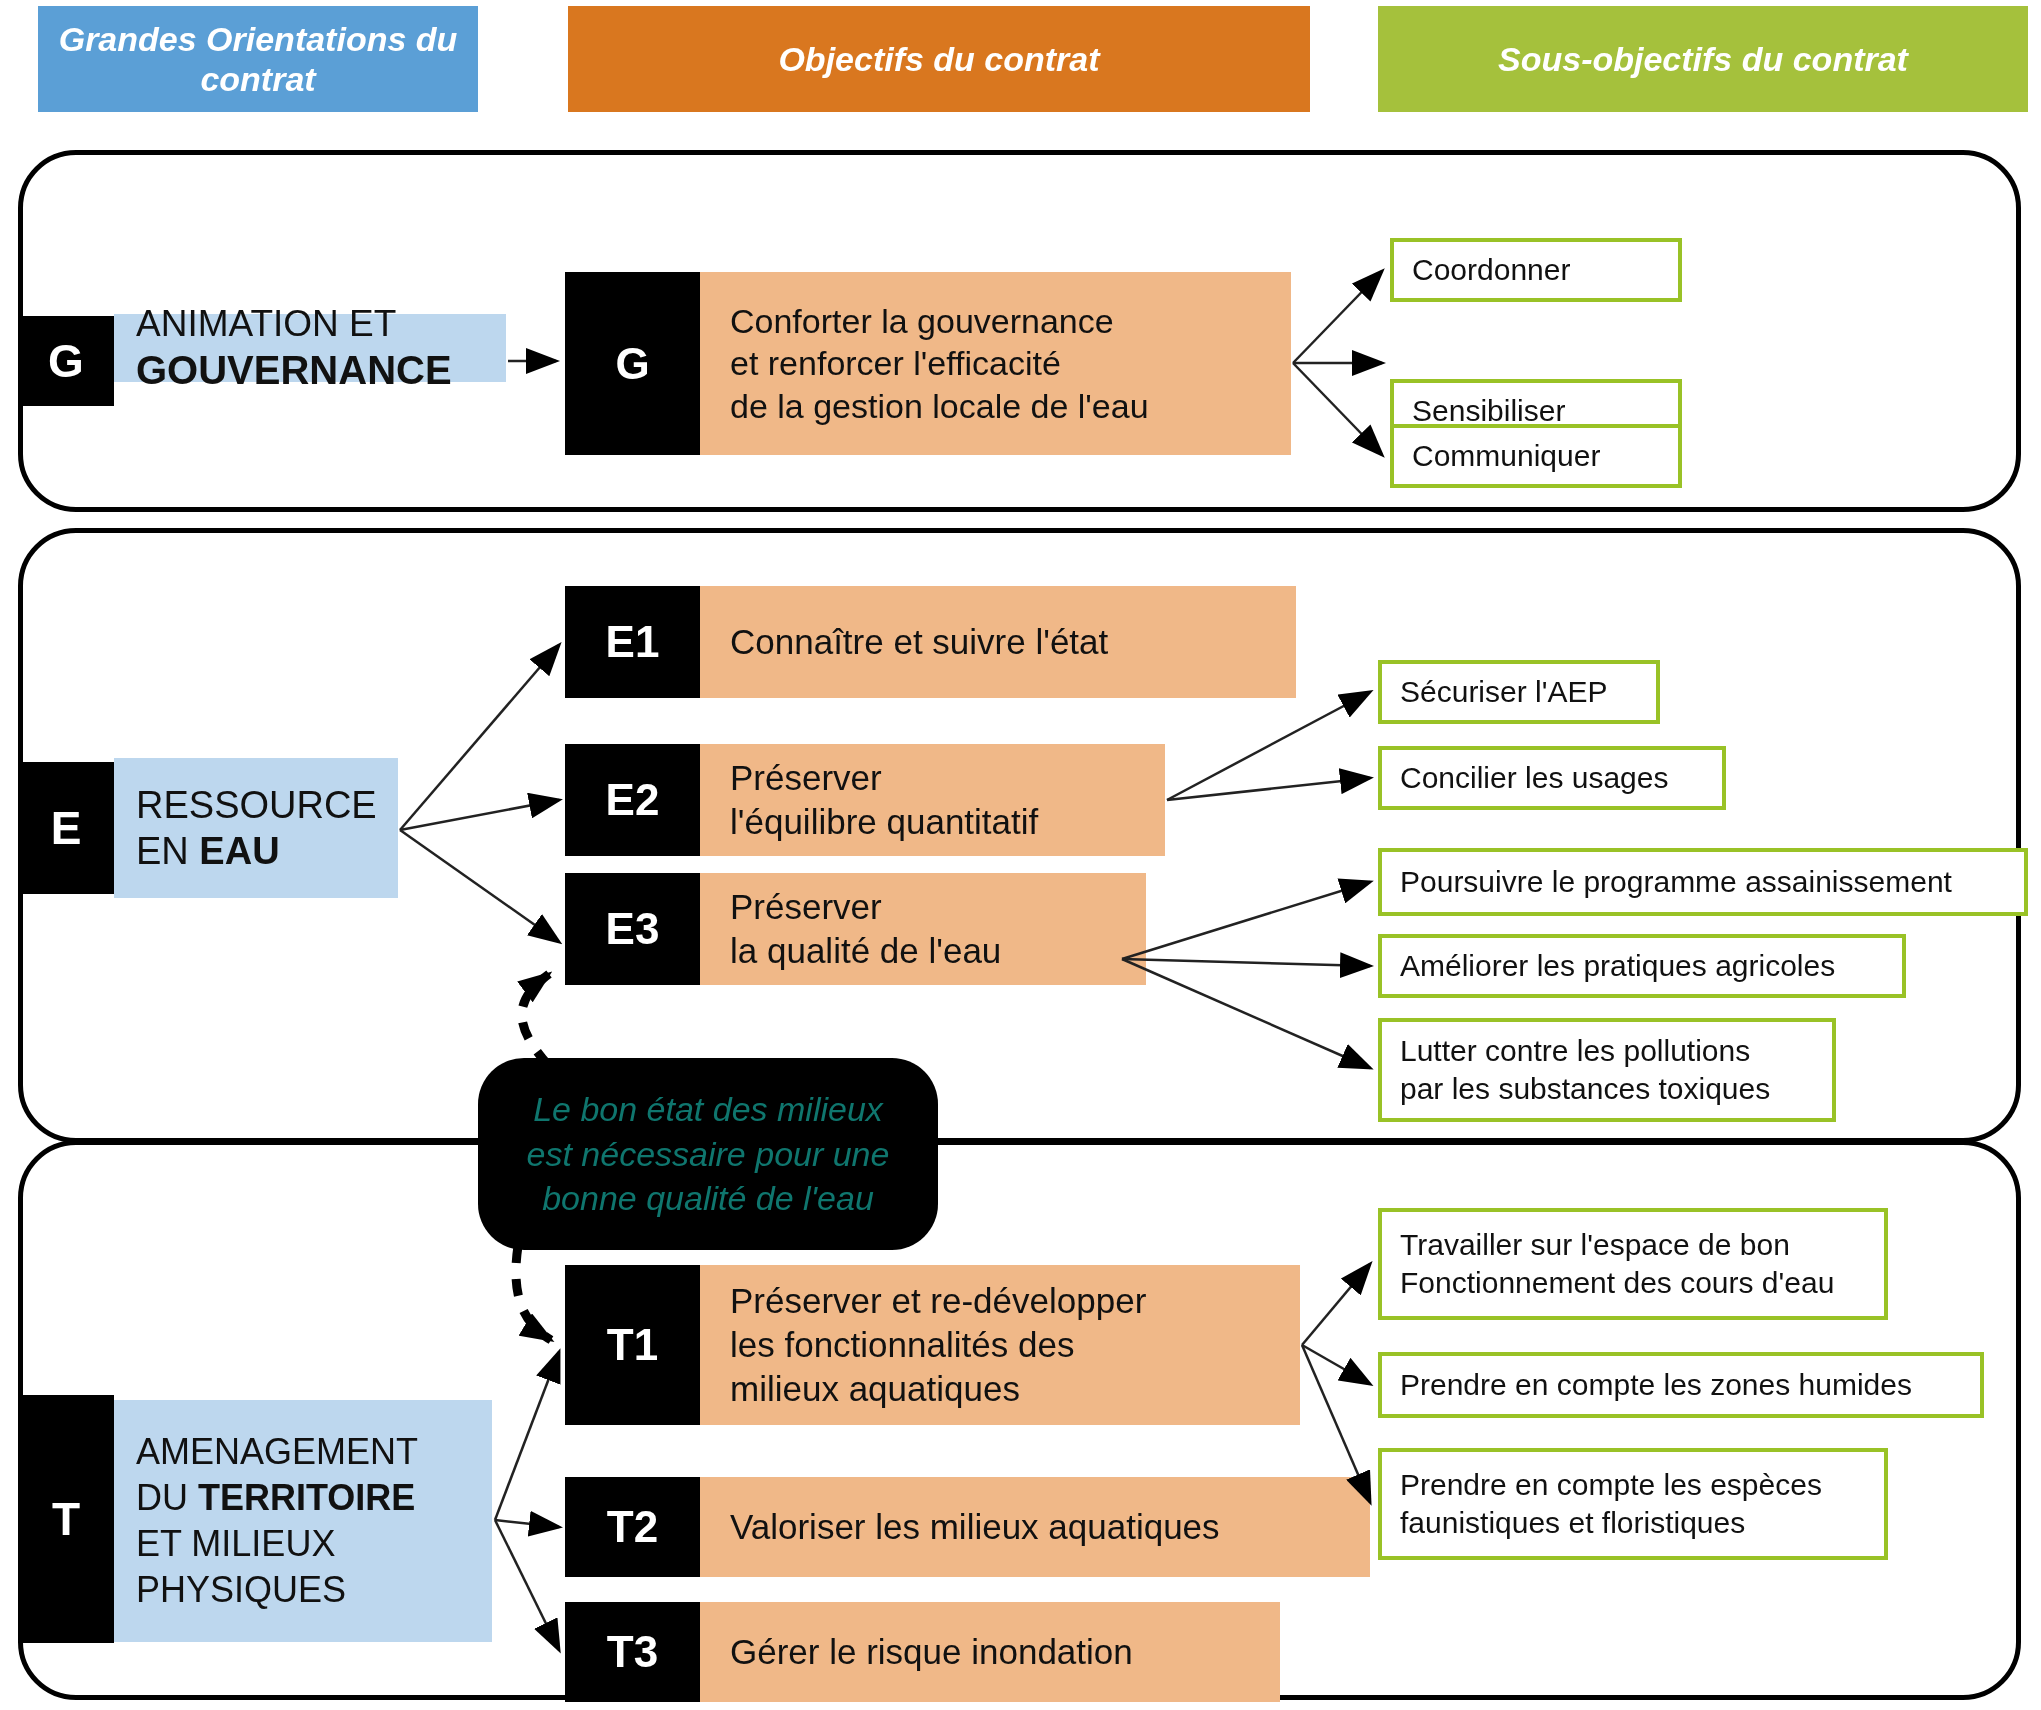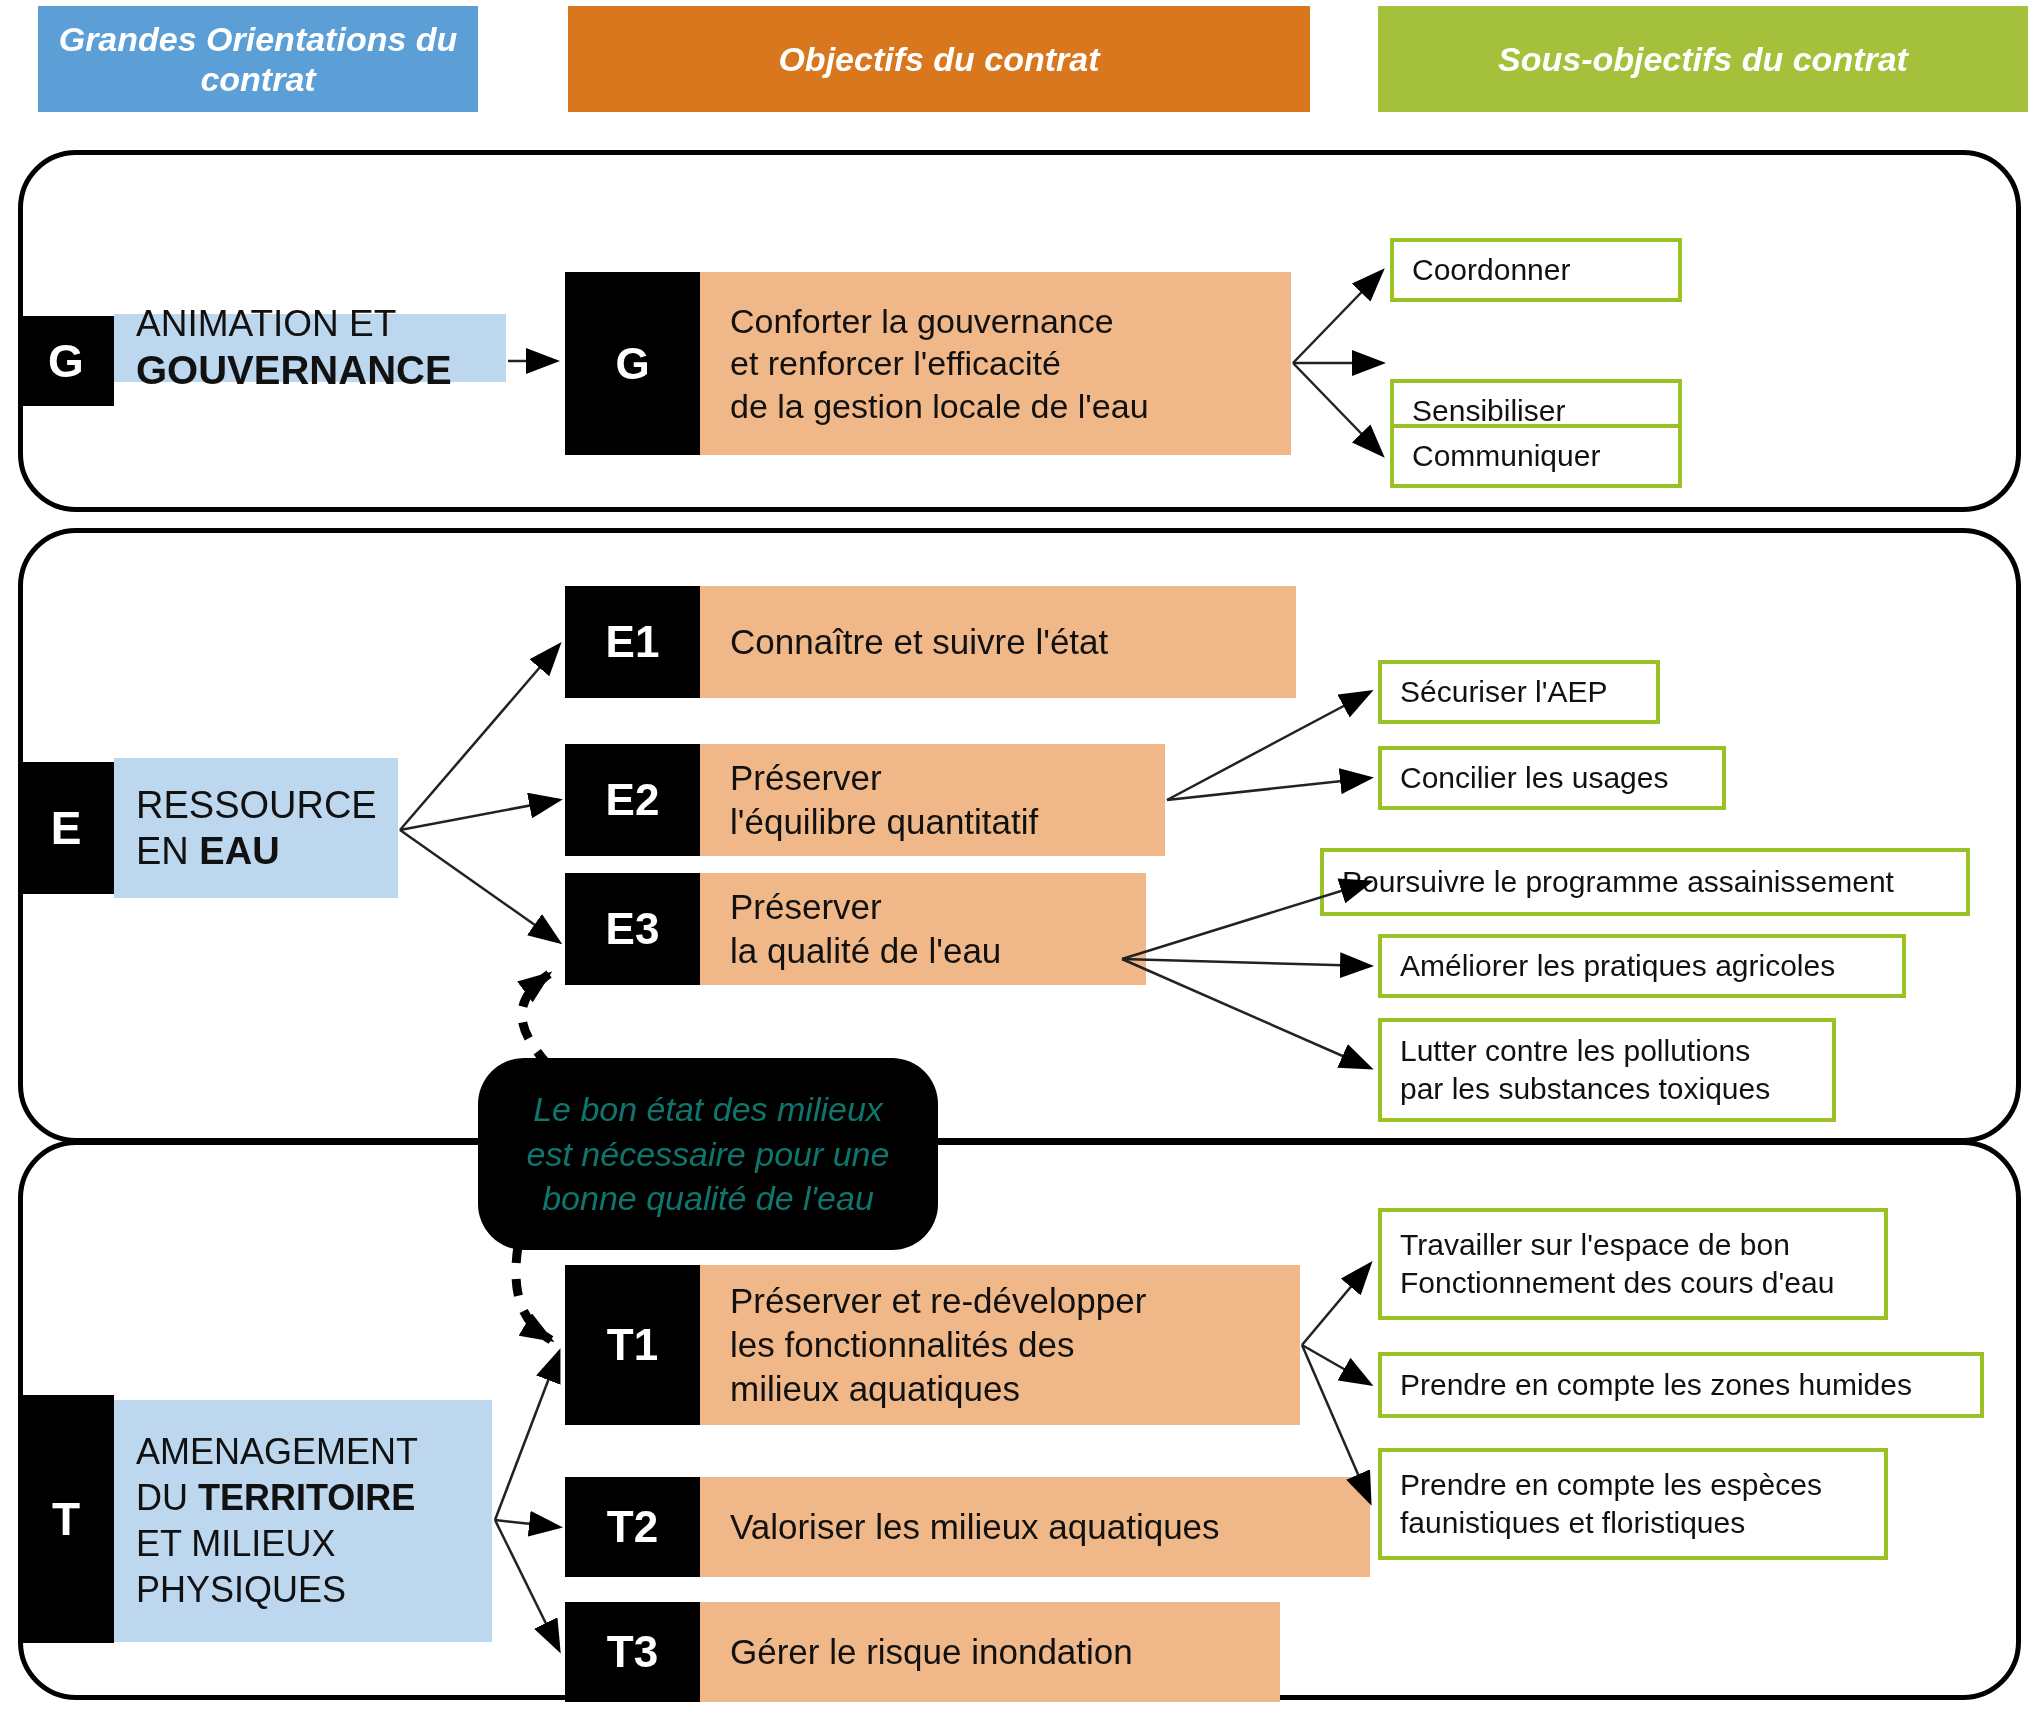--- a/index.html
+++ b/index.html
@@ -51,21 +51,21 @@
   #obj-t3{left:565px;top:1602px;width:715px;height:100px;}
 
   
   .sub{position:absolute;background:#fff;border:4px solid #99C226;display:flex;flex-direction:column;
        justify-content:center;padding-left:18px;box-sizing:border-box;font-size:30px;line-height:1.28;z-index:11;}
   #sub-coordonner    {left:1390px;top:238px; width:292px;height:64px;}
   #sub-sensibiliser  {left:1390px;top:343px; width:292px;height:64px;margin-top:36px;}
   #sub-communiquer   {left:1390px;top:424px; width:292px;height:64px;}
   #sub-aep           {left:1378px;top:660px; width:282px;height:64px;}
   #sub-usages        {left:1378px;top:746px; width:348px;height:64px;}
-  #sub-assainissement{left:1320px;top:848px; width:650px;height:68px;}
+  #sub-assainissement{left:1378px;top:848px; width:650px;height:68px;}
   #sub-agricoles     {left:1378px;top:934px; width:528px;height:64px;}
   #sub-toxiques      {left:1378px;top:1018px;width:458px;height:104px;}
   #sub-espace        {left:1378px;top:1208px;width:510px;height:112px;}
   #sub-zones         {left:1378px;top:1352px;width:606px;height:66px;}
   #sub-especes       {left:1378px;top:1448px;width:510px;height:112px;}
 
   
   #note{position:absolute;left:478px;top:1058px;width:460px;height:192px;background:#000;color:#0f766e;
         border-radius:46px;font-style:italic;font-size:34px;line-height:1.32;display:flex;
         flex-direction:column;align-items:center;justify-content:center;text-align:center;z-index:30;}

